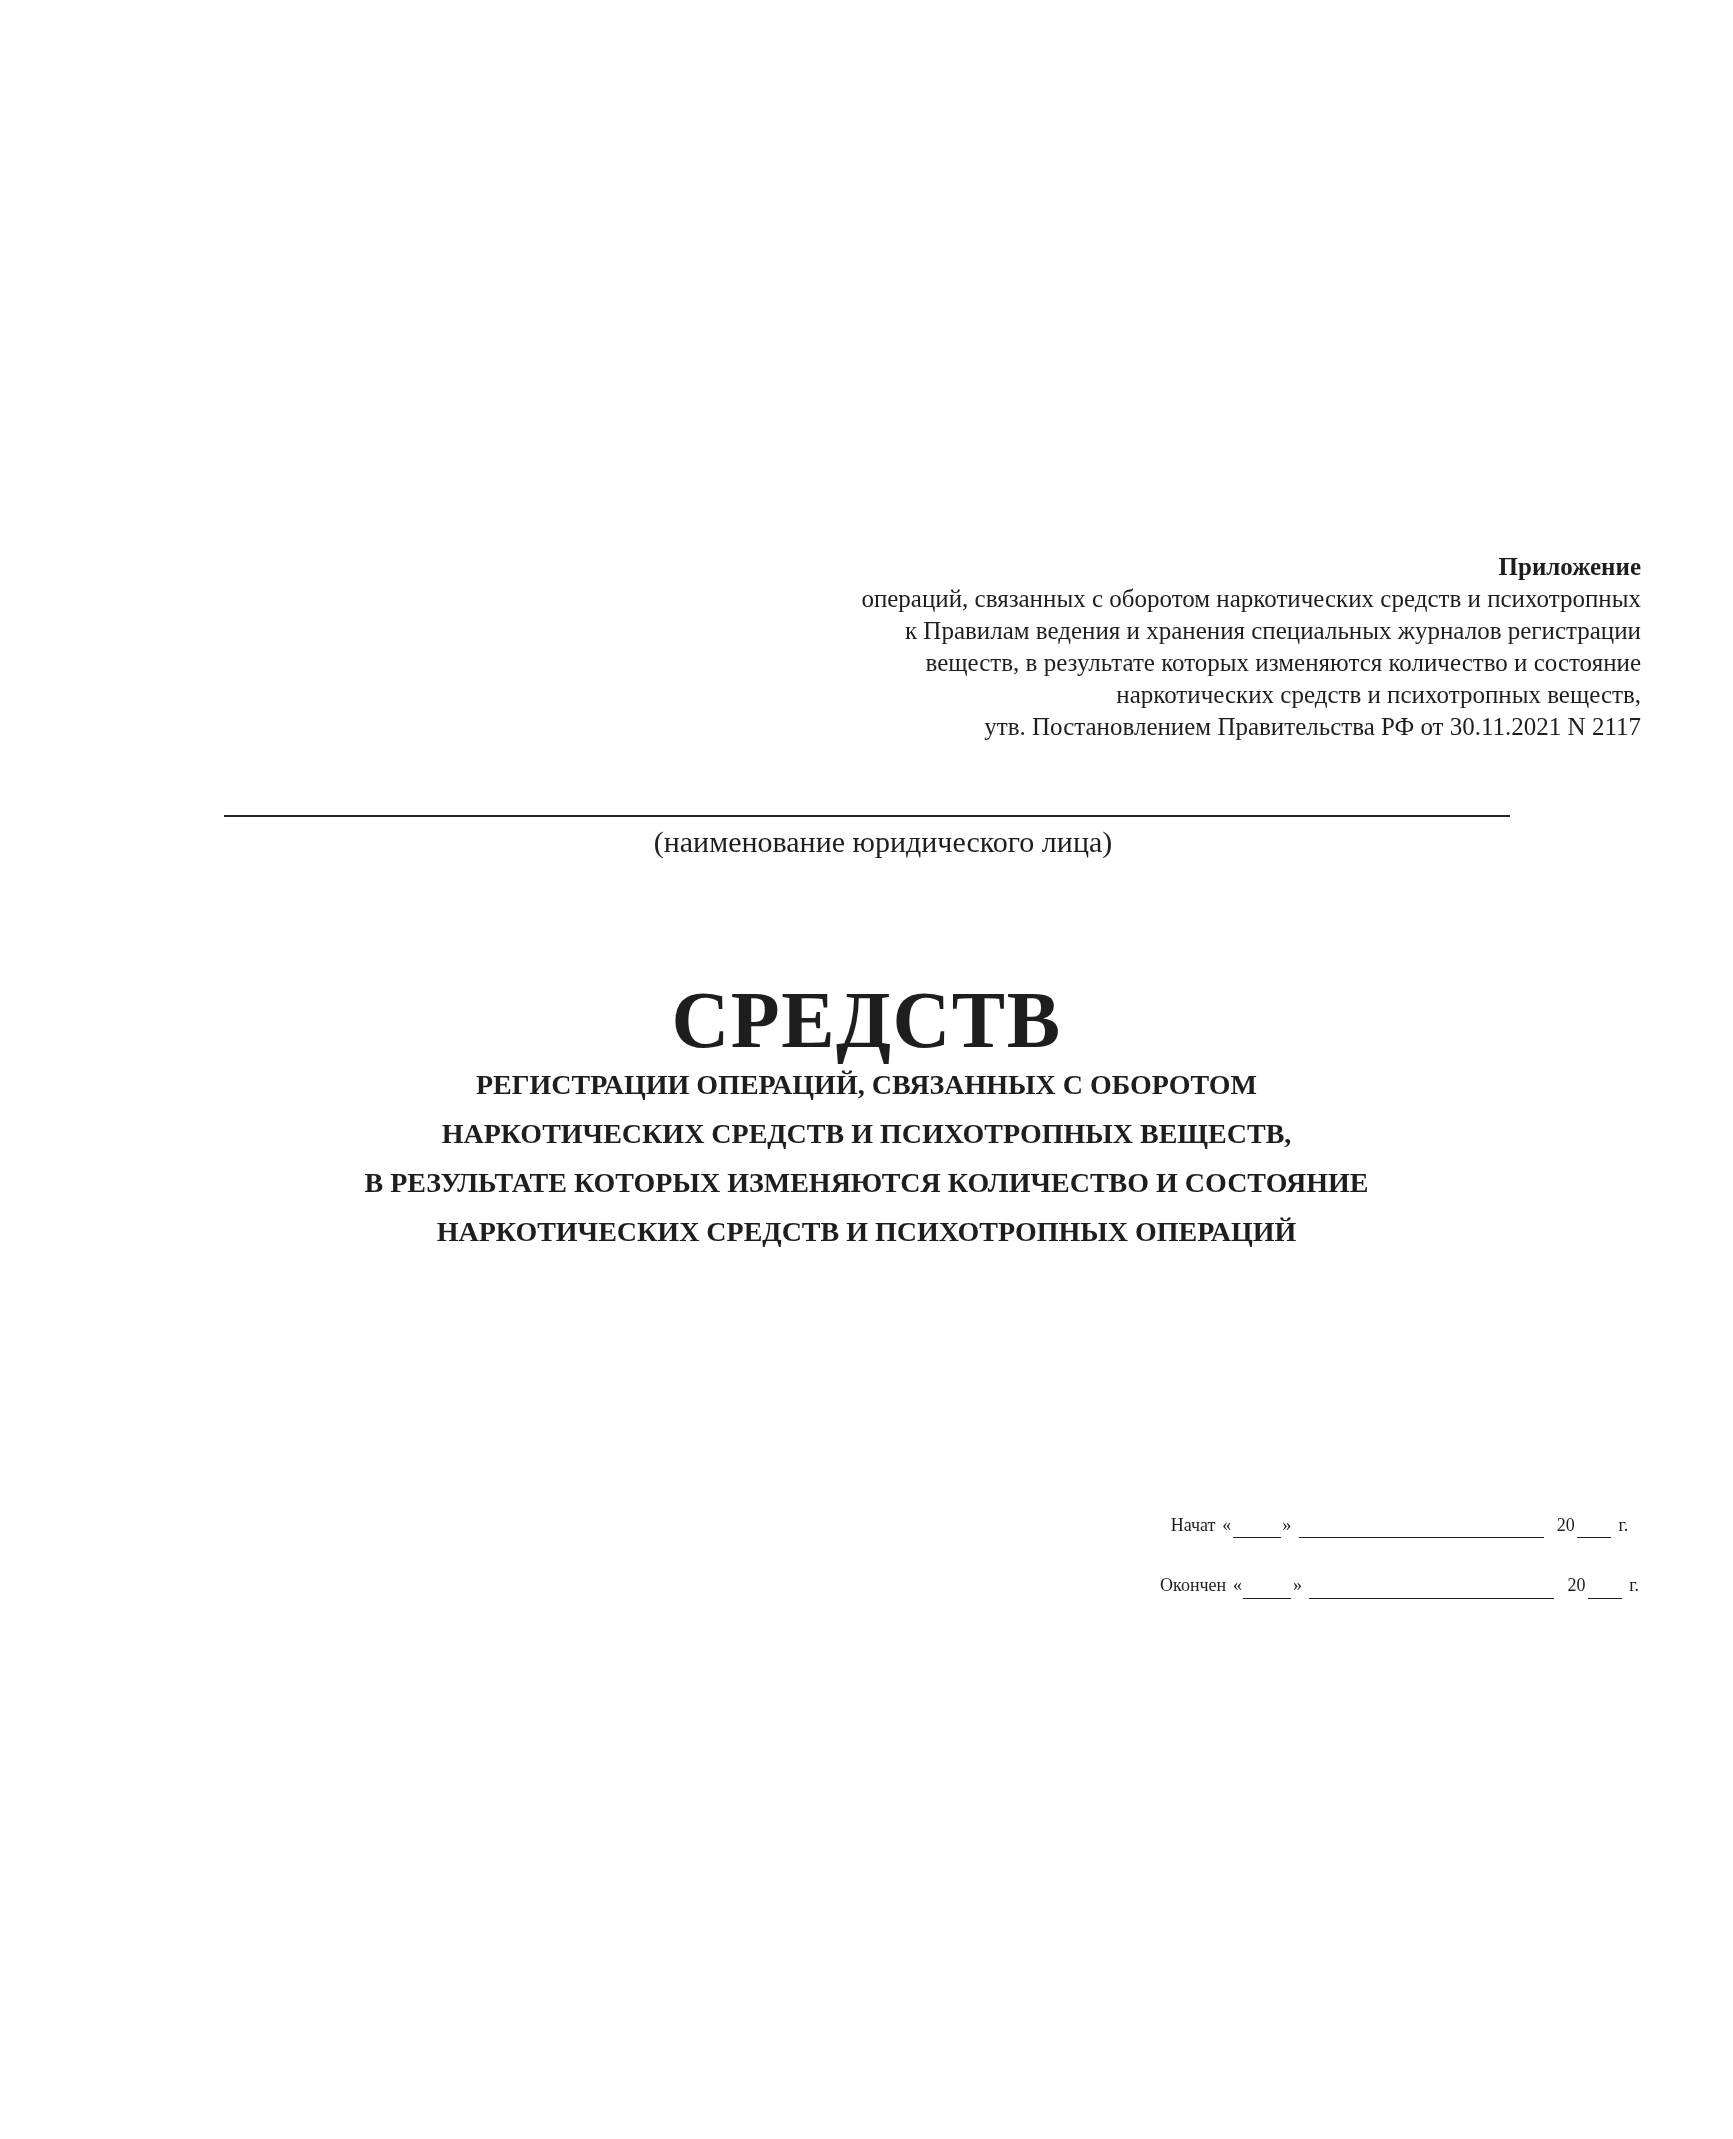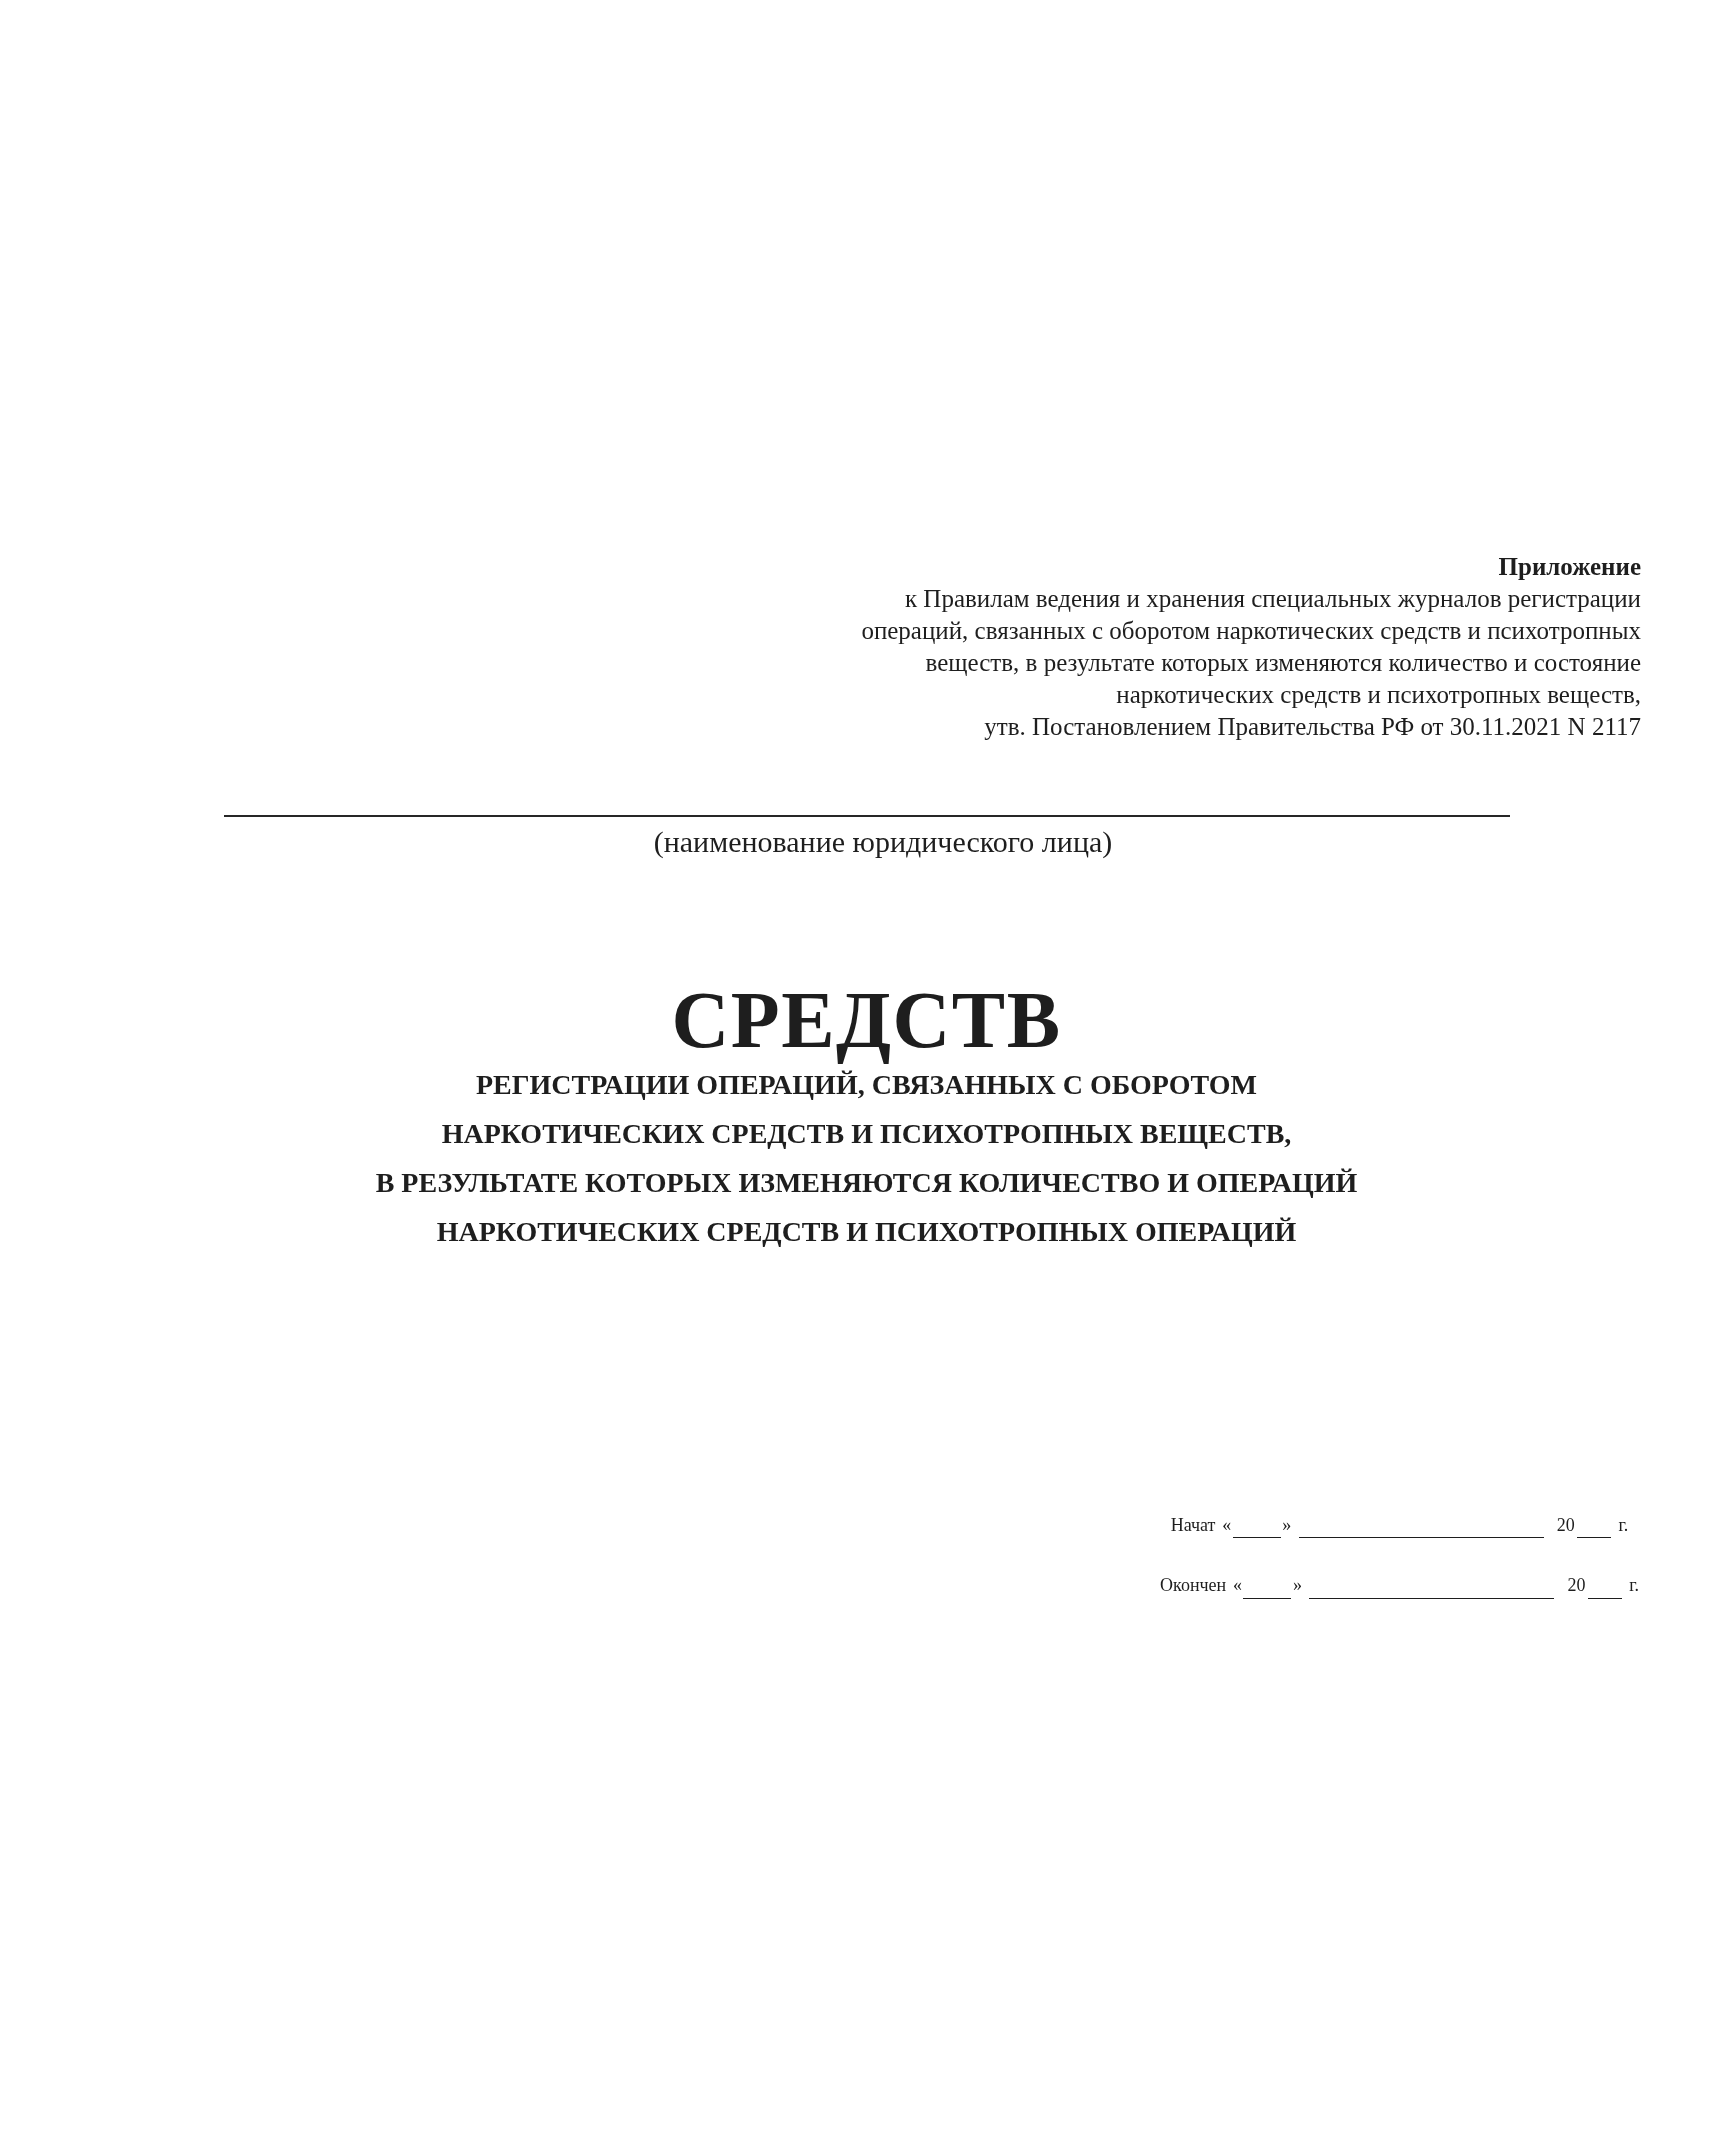--- a/index.html
+++ b/index.html
@@ -81,35 +81,35 @@
   .u-month{width:245px;margin:0 13.3px 0 7.4px;}
   .u-year{width:34px;margin:0 7.4px 0 2.2px;}
 </style>
 </head>
 <body>
 
 <div class="page">
 
   <div class="appendix">
     <div class="appendix-title">Приложение</div>
+    <div>операций, связанных с оборотом наркотических средств и психотропных</div>
     <div>к Правилам ведения и хранения специальных журналов регистрации</div>
-    <div>операций, связанных с оборотом наркотических средств и психотропных</div>
     <div>веществ, в результате которых изменяются количество и состояние</div>
     <div>наркотических средств и психотропных веществ,</div>
     <div>утв. Постановлением Правительства РФ от 30.11.2021 N 2117</div>
   </div>
 
   <div class="org-line"></div>
   <div class="org-caption">(наименование юридического лица)</div>
 
   <div class="title-block">
     <div class="main-title">СРЕДСТВ</div>
     <div class="subtitle">РЕГИСТРАЦИИ ОПЕРАЦИЙ, СВЯЗАННЫХ С ОБОРОТОМ</div>
     <div class="subtitle">НАРКОТИЧЕСКИХ СРЕДСТВ И ПСИХОТРОПНЫХ ВЕЩЕСТВ,</div>
-    <div class="subtitle">В РЕЗУЛЬТАТЕ КОТОРЫХ ИЗМЕНЯЮТСЯ КОЛИЧЕСТВО И ОПЕРАЦИЙ</div>
+    <div class="subtitle">В РЕЗУЛЬТАТЕ КОТОРЫХ ИЗМЕНЯЮТСЯ КОЛИЧЕСТВО И СОСТОЯНИЕ</div>
     <div class="subtitle">НАРКОТИЧЕСКИХ СРЕДСТВ И ПСИХОТРОПНЫХ ОПЕРАЦИЙ</div>
   </div>
 
   <div class="dates">
     <div class="date-row">
       <span class="date-label">Начат</span><span>«</span><span class="u u-day"></span><span>»</span><span class="u u-month"></span><span>20</span><span class="u u-year"></span><span>г.</span>
     </div>
     <div class="date-row">
       <span class="date-label">Окончен</span><span>«</span><span class="u u-day"></span><span>»</span><span class="u u-month"></span><span>20</span><span class="u u-year"></span><span>г.</span>
     </div>

